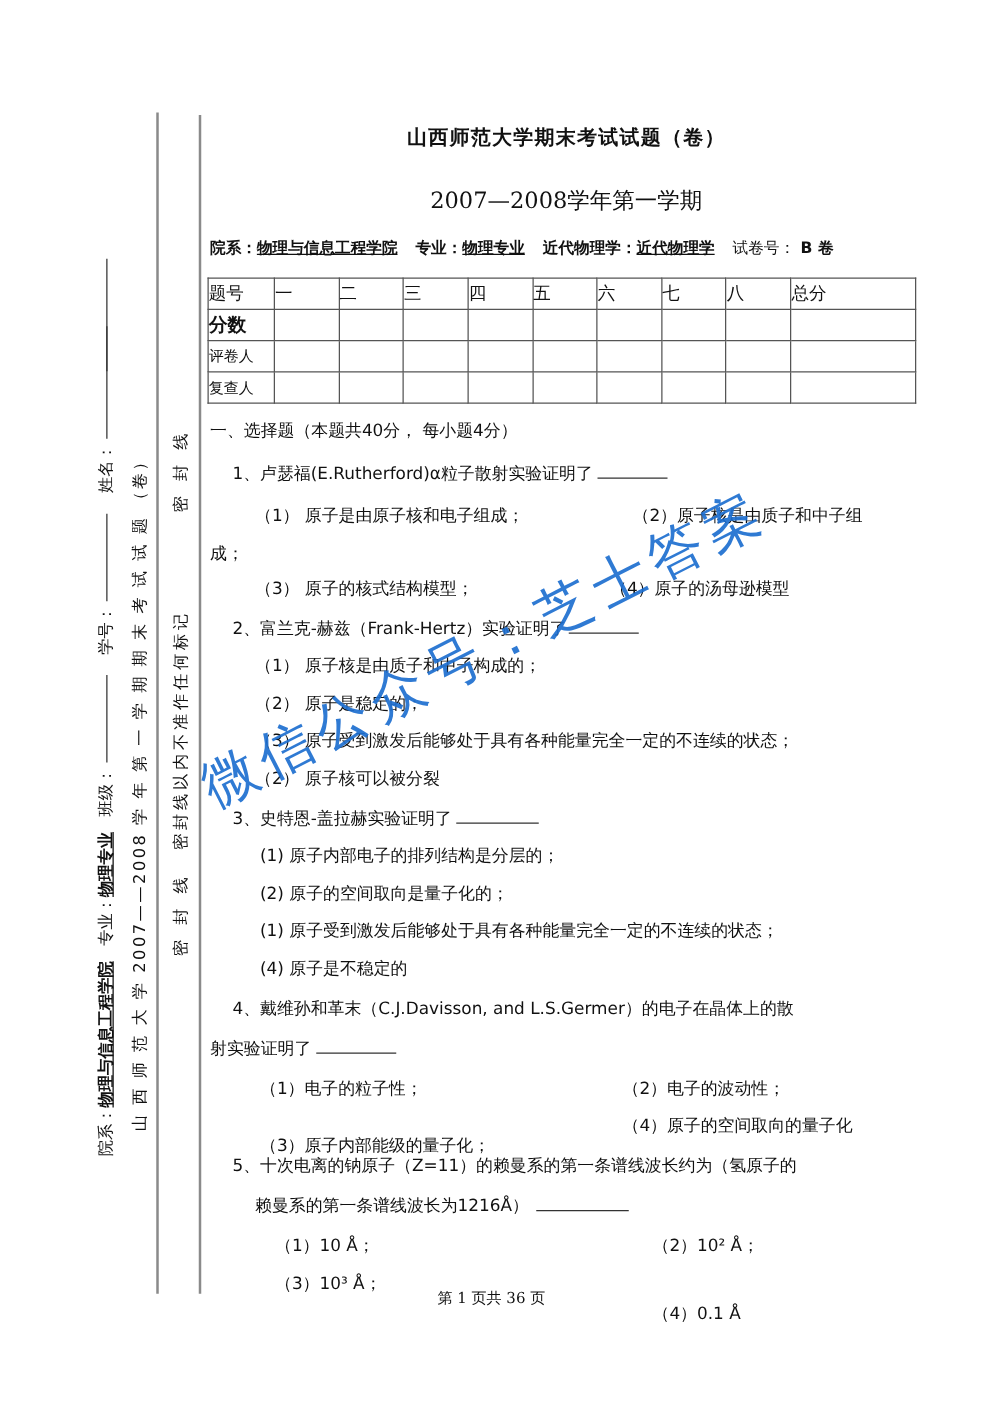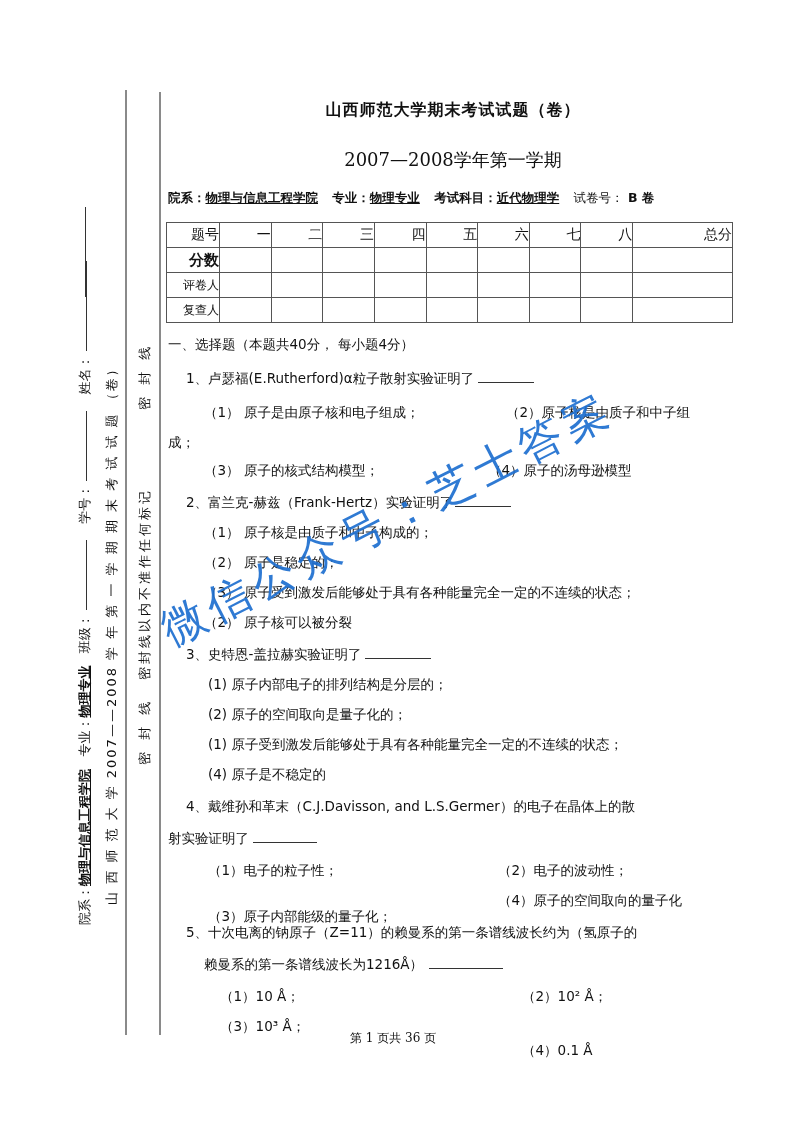--- a/index.html
+++ b/index.html
@@ -17,21 +17,21 @@
            font-size: 16px; font-weight: bold; font-family: "DejaVu Sans", sans-serif; letter-spacing: 1px; }
   .subtitle { position: absolute; top: 148px; left: 166px; width: 574px; text-align: center;
               font-size: 18px; font-family: "DejaVu Serif", serif; }
   .info { position: absolute; top: 190px; left: 168px; font-size: 12.5px; font-weight: bold;
           font-family: "DejaVu Sans", sans-serif; white-space: nowrap; }
   .info .u { text-decoration: underline; }
   .info .gap { display: inline-block; width: 10px; }
 
   table.score { position: absolute; top: 222px; left: 166px; width: 567px; border-collapse: collapse;
                 font-family: "DejaVu Sans", sans-serif; font-size: 14px; }
-  table.score td { border: 1px solid #555; height: 24px; text-align: right; padding: 0; }
+  table.score td { border: 1px solid #555; height: 24px; text-align: left; padding: 0; }
   table.score td.lbl { width: 52px; }
   table.score tr.bold td.lbl { font-weight: bold; font-size: 15px; }
   table.score tr.small td.lbl { font-size: 12px; }
 
   .content { position: absolute; left: 168px; top: 336px; width: 570px;
              font-family: "DejaVu Sans", sans-serif; font-size: 13.5px; }
   .line { position: absolute; white-space: nowrap; }
   .blankline { display: inline-block; border-bottom: 1px solid #333; vertical-align: baseline; height: 1px; }
   .footer { position: absolute; top: 1030px; left: 350px; font-size: 12px; font-family: "DejaVu Serif", serif; }
 
@@ -58,21 +58,21 @@
 
 <div class="sealrot" style="left:136px; top:410px;">密 封 线</div>
 <div class="sealrot" style="left:136px; top:680px; letter-spacing:3px;">密封线以内不准作任何标记</div>
 <div class="sealrot" style="left:136px; top:765px;">密 封 线</div>
 
 <div class="title">山西师范大学期末考试试题（卷）</div>
 <div class="subtitle">2007—2008学年第一学期</div>
 <div class="info">
   <span>院系：</span><span class="u">物理与信息工程学院</span>
   <span class="gap"></span><span>专业：</span><span class="u">物理专业</span>
-  <span class="gap"></span><span>考试科目：</span><span class="u">近代物理学</span>
+  <span class="gap"></span><span>近代物理学：</span><span class="u">近代物理学</span>
   <span class="gap"></span><span style="font-weight:normal">试卷号：</span> <span>B 卷</span>
 </div>
 
 <table class="score">
   <tbody>
       <tr>
     <td class="lbl">题号</td>
     <td>一</td>
     <td>二</td>
     <td>三</td>

